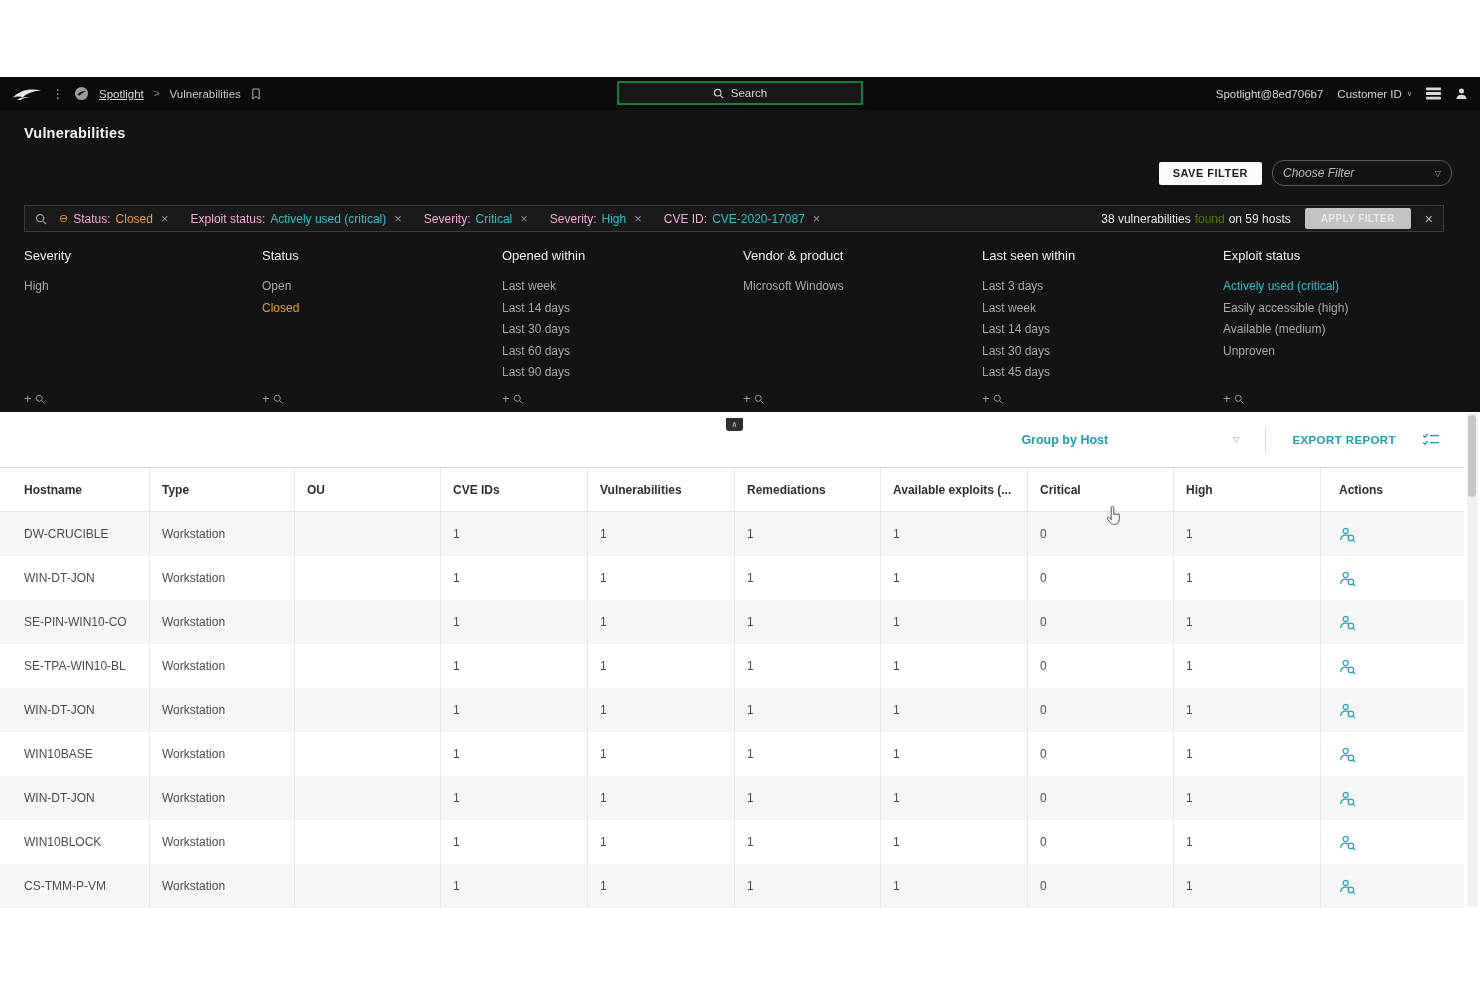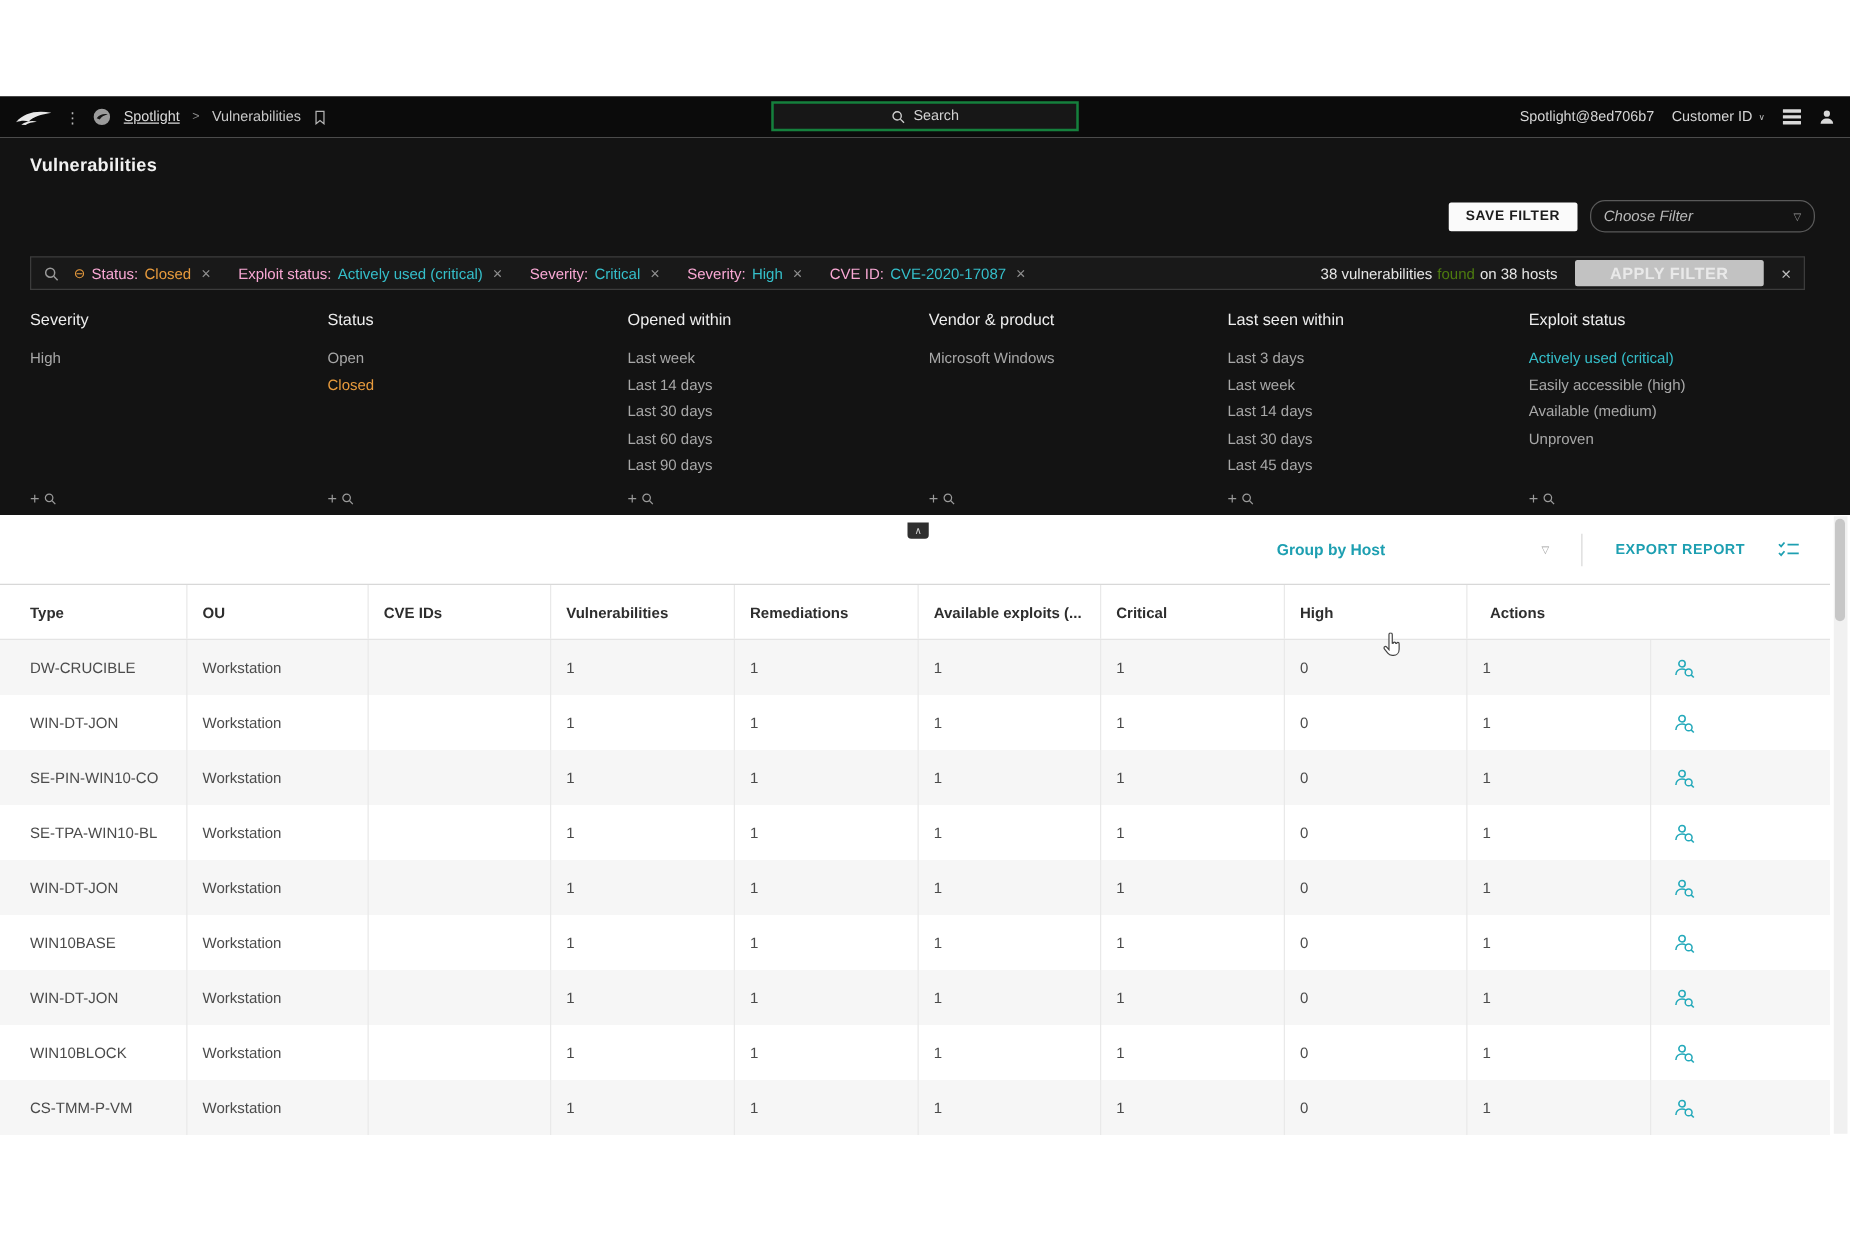--- a/index.html
+++ b/index.html
@@ -44,21 +44,21 @@
   .chips { display:flex; align-items:center; gap:22px; margin-left:12px; }
   .chip { display:flex; align-items:center; gap:5px; font-size:12px; cursor:pointer; }
   .chip .excl { color:#e89b3d; font-size:11px; }
   .chip .cl { color:#f9a8d4; }
   .chip .cv { color:#35bfca; }
   .chip .cv.orange { color:#e89b3d; }
   .chip .cx { color:#8f8f8f; font-size:13px; margin-left:3px; }
   .fbar-right { margin-left:auto; display:flex; align-items:center; gap:14px; }
   .fsummary { font-size:12px; color:#e6e6e6; display:flex; gap:4px; white-space:nowrap;justify-content:space-between; }
   .fsummary .dim { color:#4d7c0f; }
-  .btn-apply { height:21px; padding:0 28px; background:#c2c2c2; color:#e9e9e9; font-size:13px; font-weight:bold;
+  .btn-apply { height:21px; padding:0 16px; background:#c2c2c2; color:#e9e9e9; font-size:10px; font-weight:bold;
     letter-spacing:.4px; display:flex; align-items:center; border-radius:2px; cursor:default; }
   .fclose { color:#bdbdbd; font-size:14px; cursor:pointer; }
 
   .fpanel { position:absolute; left:24px; right:24px; top:138px; height:164px; display:grid;
     grid-template-columns:238px 240px 241px 239px 241px 1fr; }
   .fcol { position:relative; }
   .fcol-title { font-size:13px; color:#ededed; margin-bottom:13px; }
   .fopt { font-size:12px; color:#a8a8a8; line-height:21.5px; cursor:pointer; }
   .fopt.teal { color:#35bfca; }
   .fopt.orange { color:#e89b3d; }
@@ -226,21 +226,21 @@
           <div class="chip">
             <span class="cl">CVE ID:</span>
             <span class="cv">CVE-2020-17087</span>
             <span class="cx">×</span>
           </div>
         </div>
         <div class="fbar-right">
           <div class="fsummary">
             <span>38 vulnerabilities</span>
             <span class="dim">found</span>
-            <span>on 38 hosts</span>
+            <span>on 59 hosts</span>
           </div>
           <div class="btn-apply">APPLY FILTER</div>
           <span class="fclose">×</span>
         </div>
       </div>
 
       <div class="fpanel">
         <div class="fcol">
           <div class="fcol-title">Severity</div>
           <div class="fopt">High</div>
@@ -330,20 +330,21 @@
           <div class="tb-div"></div>
           <span class="export">EXPORT REPORT</span>
           <svg class="i-export">
               <use href="#i-export"></use>
             </svg>
         </div>
       </div>
 
       <div class="table">
         <div class="tr th">
+          <div class="td">Hostname</div>
           <div class="td">Type</div>
           <div class="td">OU</div>
           <div class="td">CVE IDs</div>
           <div class="td">Vulnerabilities</div>
           <div class="td">Remediations</div>
           <div class="td">Available exploits (...</div>
           <div class="td">Critical</div>
           <div class="td">High</div>
           <div class="td">Actions</div>
         </div>

